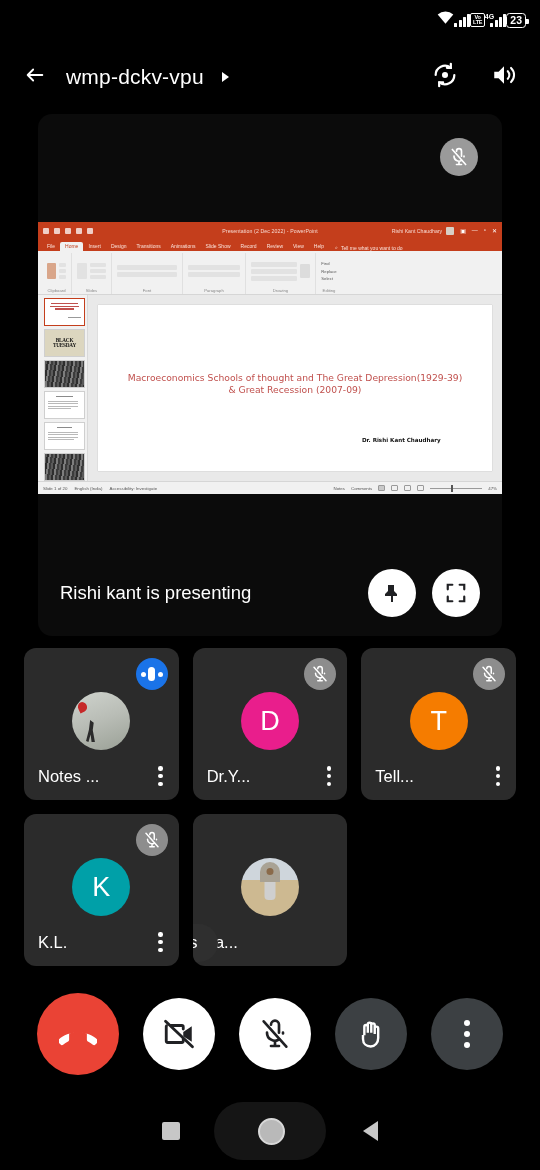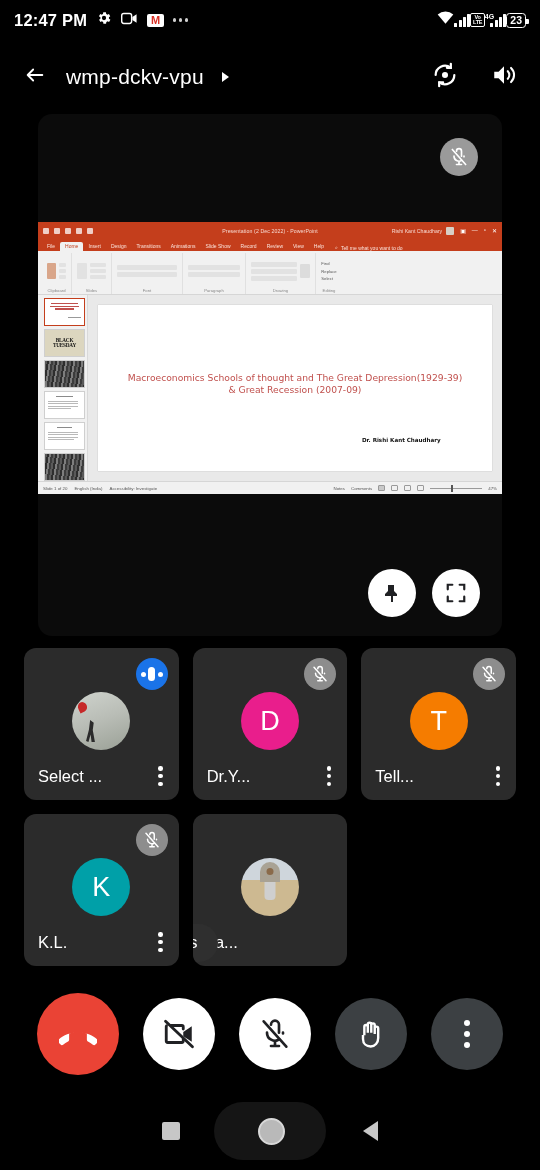--- a/index.html
+++ b/index.html
@@ -151,42 +151,20 @@
   .nav-sq{ width:18px;height:18px;background:#c7c7c7;border-radius:2px;z-index:2; }
   .nav-home{ width:27px;height:27px;border:2.5px solid #d8d8d8;border-radius:50%;
              background:#b9b9b9;z-index:2; }
   .nav-tri{ width:0;height:0;border-right:15px solid #c7c7c7;border-top:10px solid transparent;
             border-bottom:10px solid transparent;z-index:2; }
 </style>
 </head>
 <body>
 
 <div class="statusbar">
-  <div class="sb-left">
-    <span class="sb-time">12:47 PM</span>
-    <span>
-      <svg width="16" height="16" viewBox="0 0 24 24" fill="#fff">
-          <path d="M19.4 13a7.6 7.6 0 0 0 0-2l2-1.6-2-3.4-2.4 1a7.4 7.4 0 0 0-1.7-1l-.4-2.6h-4l-.4 2.6c-.6.2-1.2.6-1.7 1l-2.4-1-2 3.4L6.6 11a7.6 7.6 0 0 0 0 2l-2 1.6 2 3.4 2.4-1c.5.4 1.1.8 1.7 1l.4 2.6h4l.4-2.6c.6-.2 1.2-.6 1.7-1l2.4 1 2-3.4-2-1.6zM12 15.2A3.2 3.2 0 1 1 12 8.8a3.2 3.2 0 0 1 0 6.4z"></path>
-        </svg>
-    </span>
-    <span>
-      <svg width="17" height="13" viewBox="0 0 24 18" fill="none" stroke="#fff" stroke-width="2">
-        <rect x="1" y="2" width="14" height="14" rx="3"></rect>
-          <path d="M16 7l6-4v12l-6-4z" fill="#fff" stroke="none"></path>
-        </svg>
-    </span>
-    <span class="gmail-ic">
-        <span>M</span>
-      </span>
-    <span class="dots3">
-        <i></i>
-        <i></i>
-        <i></i>
-      </span>
-  </div>
   <div class="sb-right">
     <span>
       <svg width="17" height="14" viewBox="0 0 24 18" fill="#fff">
           <path d="M12 17l11-13A17 17 0 0 0 1 4z"></path>
         </svg>
     </span>
     <span class="bars">
       <i style="height:4px"></i>
         <i style="height:7px"></i>
         <i style="height:10px"></i>
@@ -416,20 +394,21 @@
         <span class="viewbtn"></span>
         <span class="zoomslider">
             <i></i>
           </span>
         <span>47%</span>
       </span>
     </div>
   </div>
 
   <div class="presenting">
+    <span class="txt">Rishi kant is presenting</span>
     <div class="acts">
       <span class="rbtn">
         <svg width="24" height="24" viewBox="0 0 24 24" fill="#202124">
             <path d="M14 4v6l3 3v2H5v-2l3-3V4h6z"></path>
             <rect x="11" y="15" width="2" height="6"></rect>
           </svg>
       </span>
       <span class="rbtn">
         <svg width="22" height="22" viewBox="0 0 24 24" fill="none" stroke="#202124" stroke-width="2.4" stroke-linecap="round">
           <path d="M3 8V3h5M16 3h5v5M21 16v5h-5M8 21H3v-5"></path>
@@ -445,21 +424,21 @@
     <div class="badge speaking">
       <span class="spk">
           <i></i>
           <i class="mid"></i>
           <i></i>
         </span>
     </div>
     <div class="av-wrap">
         <div class="avatar ph-banksy"></div>
       </div>
-    <span class="nm">Select ...</span>
+    <span class="nm">Notes ...</span>
     <span class="kebab">
         <i></i>
         <i></i>
         <i></i>
       </span>
   </div>
 
   <div class="tile">
     <div class="badge">
       <svg width="18" height="18" viewBox="0 0 24 24" fill="none" stroke="#fff" stroke-width="2" stroke-linecap="round">

